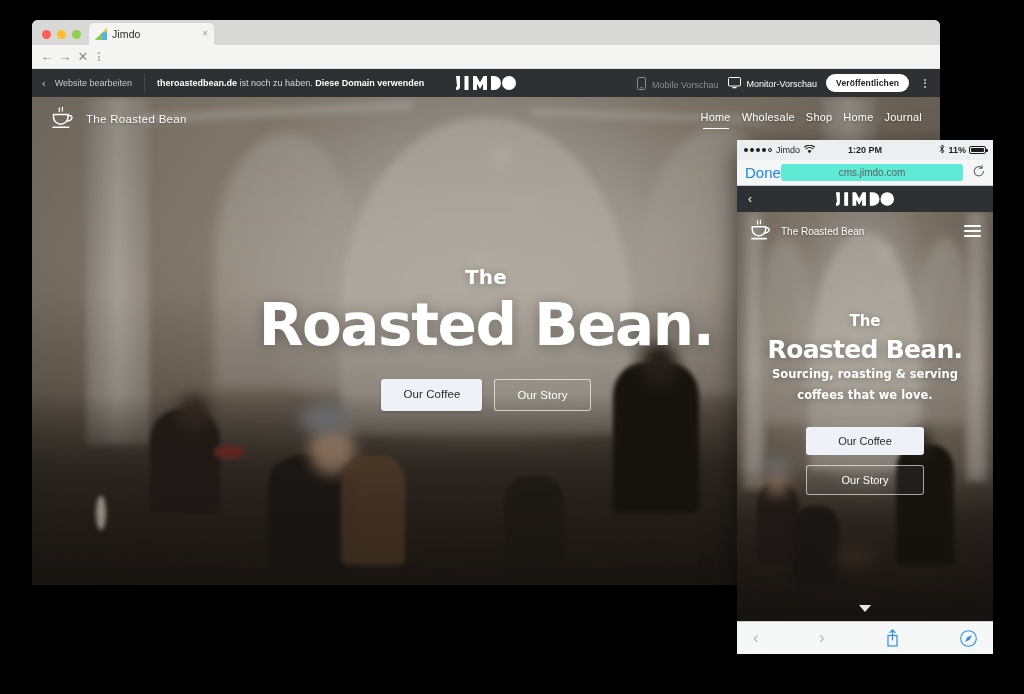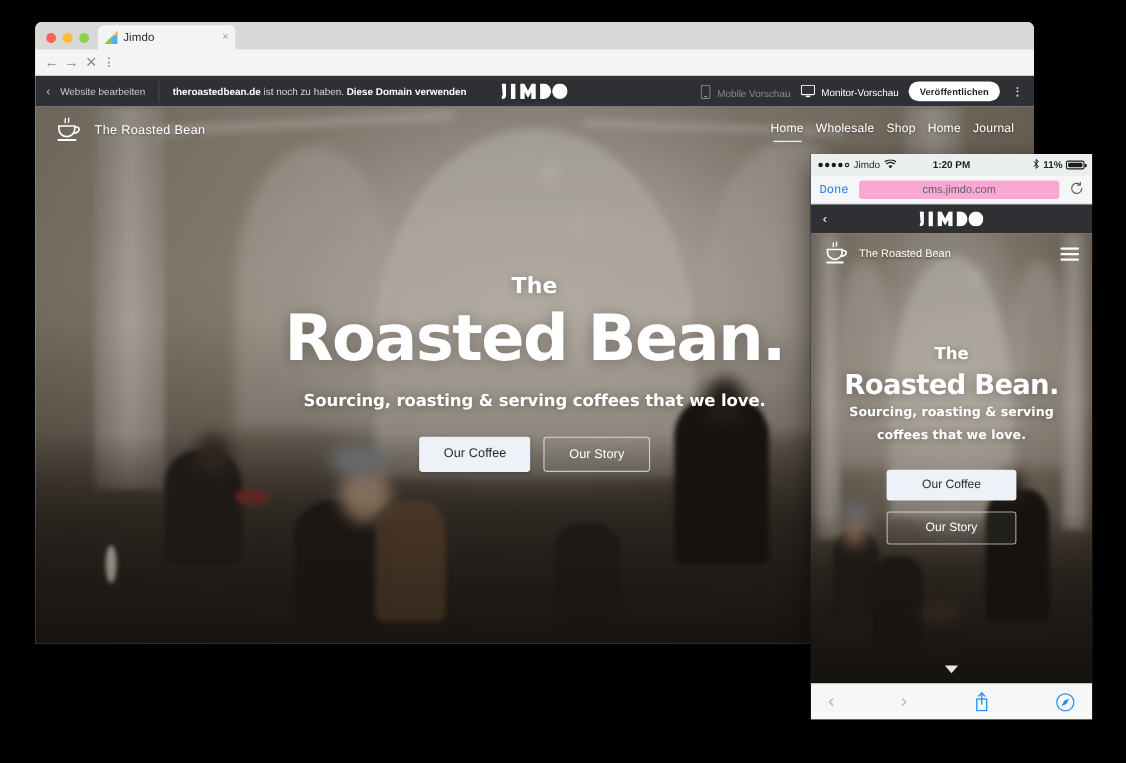--- a/index.html
+++ b/index.html
@@ -178,23 +178,23 @@
   .ios-time { position:absolute; left:50%; transform:translateX(-50%); font-size:9px; font-weight:bold; }
   .ios-right { margin-left:auto; display:flex; align-items:center; gap:3px; font-size:9px; font-weight:bold; }
   .battery { width:17px; height:8px; border:1px solid #1d1d1d; border-radius:2px; position:relative; padding:1px; }
   .battery::after { content:""; position:absolute; right:-3px; top:2.2px; width:1.6px; height:3px; background:#1d1d1d; border-radius:0 1px 1px 0; }
   .battery i { display:block; height:100%; width:100%; background:#1d1d1d; border-radius:1px; }
 
   .ios-url {
     height:26px; background:#f5f6f6; display:flex; align-items:center; padding:0 8px;
     border-bottom:1px solid #c9cbcc; position:relative;
   }
-  .ios-done { color:#1784ff; font-size:11px;font-family:Liberation Mono, monospace; }
+  .ios-done { color:#1784ff; font-size:15px; }
   .ios-urlfield {
-    position:absolute; left:44px; right:30px; height:17px; background:#f9a8d4; border-radius:3px;
+    position:absolute; left:44px; right:30px; height:17px; background:#5eead4; border-radius:3px;
     display:flex; align-items:center; justify-content:center; font-size:10px; color:#5c6163;
   }
   .ios-reload { margin-left:auto; color:#5c6163; font-size:12px; }
 
   .m-jimdobar { height:26px; background:#2f3033; display:flex; align-items:center; position:relative; }
   .m-back { color:#fff; font-size:12px; padding-left:11px; }
   .m-logo { position:absolute; left:50%; transform:translateX(-50%); top:6px; }
 
   .m-hero { position:relative; height:409px; overflow:hidden; background:#6d6a66; }
   .m-site-header { position:absolute; left:0; right:0; top:0; height:38px; display:flex; align-items:center; padding:0 12px; z-index:6; }
@@ -354,21 +354,20 @@
           <a class="navlink">Wholesale</a>
           <a class="navlink">Shop</a>
           <a class="navlink">Home</a>
           <a class="navlink">Journal</a>
         </nav>
       </div>
 
       <div class="hero-content">
         <div class="hero-kicker">The</div>
         <div class="hero-title">Roasted Bean.</div>
-        <div class="hero-sub">Sourcing, roasting &amp; serving coffees that we love.</div>
         <div class="hero-btns">
           <span class="btn filled">Our Coffee</span>
           <span class="btn outline">Our Story</span>
         </div>
       </div>
 
     </div>
   </div>
 
   <div class="mobile">

